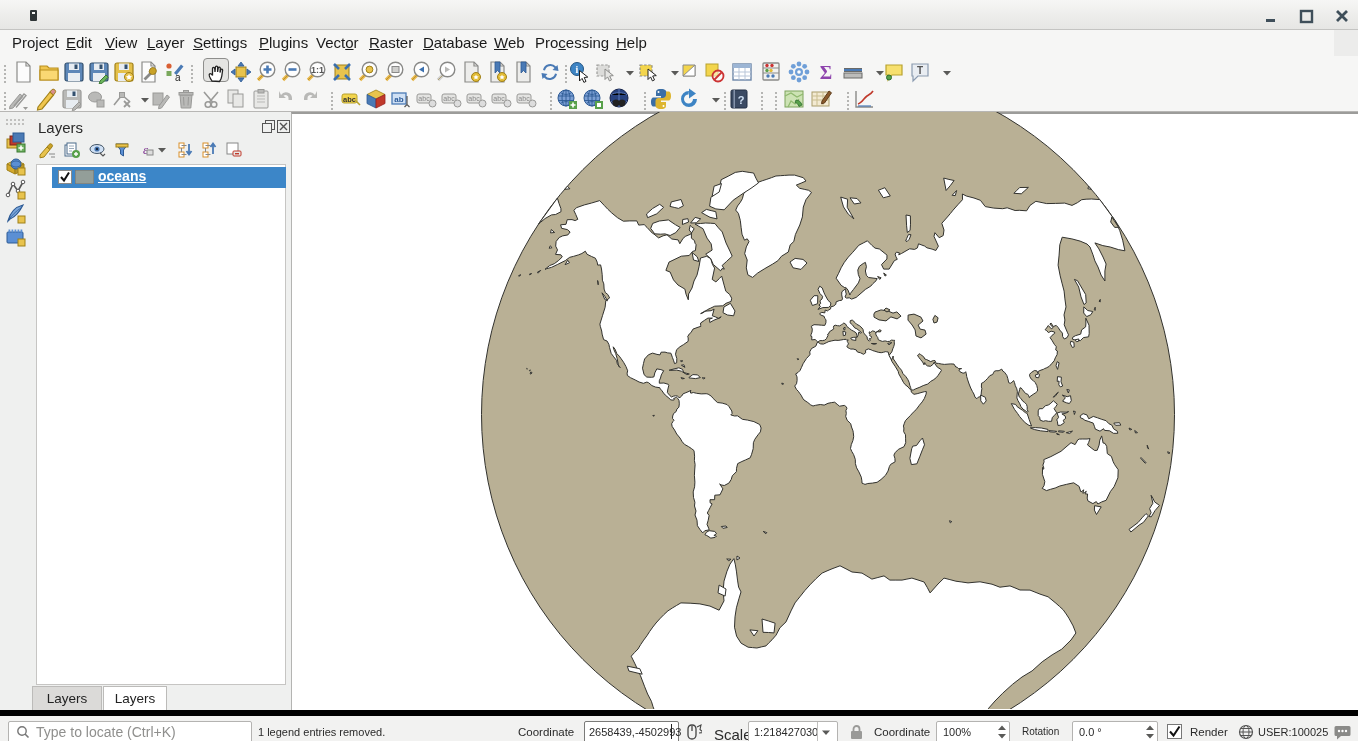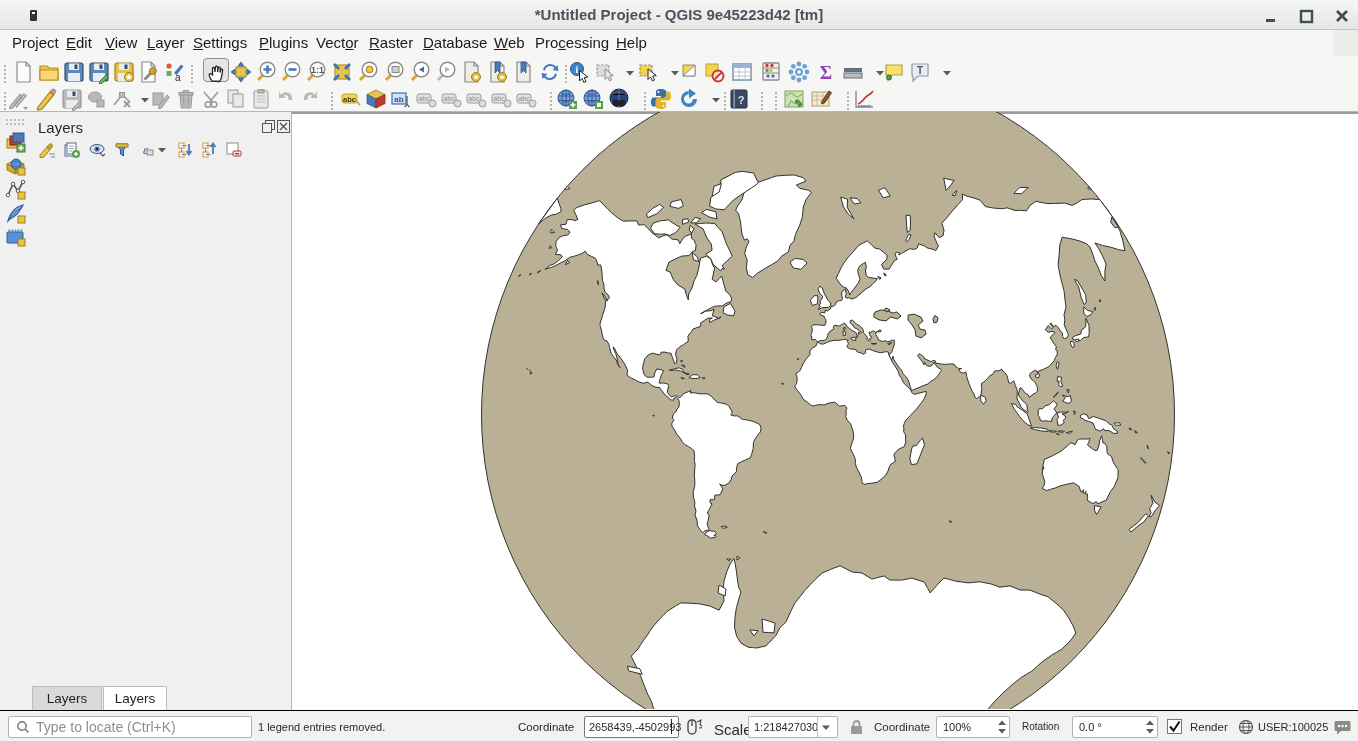--- a/index.html
+++ b/index.html
@@ -17,35 +17,34 @@
 .sep { position:absolute; width:5px; height:22px;
   background-image:radial-gradient(circle, #b5b5b3 1px, transparent 1.2px);
   background-size:4px 4px; }
 #dockstrip { position:absolute; left:0; top:112px; width:31px; height:598px; background:#eff0ef; }
 #lpanel { position:absolute; left:31px; top:112px; width:260px; height:598px; background:#eff0ef; }
 #lpanel-title { position:absolute; left:7px; top:7px; font-size:15px; color:#2b2b2b; }
 #ltree { position:absolute; left:5px; top:52px; width:250px; height:521px; background:#ffffff; border:1px solid #c6c5c3; }
 #lrow { position:absolute; left:15px; top:2px; width:234px; height:21px; background:#3c86c8; }
 #lrow-label { position:absolute; left:61px; top:3px; font-size:14px; font-weight:bold; color:#ffffff; text-decoration:underline; }
 .tab { position:absolute; top:574px; height:24px; font-size:13.5px; color:#222; text-align:center; line-height:23px; }
-#statusbar { position:absolute; left:0; top:710px; width:1358px; height:31px; background:#f2f2f1; border-top:1px solid #000000; font-size:13px; color:#2a2a2a; }
+#statusbar { position:absolute; left:0; top:710px; width:1358px; height:31px; background:#f2f2f1; border-top:6px solid #000000; font-size:13px; color:#2a2a2a; }
 .sbox { position:absolute; top:5px; height:22px; background:#fff; border:1px solid #b4b3b1; border-radius:2px; }
 .slabel { position:absolute; top:9px; }
 #canvas { position:absolute; left:291px; top:112px; width:1067px; height:598px; background:#fff; border-top:2px solid #9c9c9a; border-left:1px solid #b4b4b2; }
 #mapwrap { position:absolute; left:-1px; top:-2px; }
 svg { display:block; }
 </style>
 </head>
 <body>
 <div id="titlebar">
   <svg style="position:absolute;left:27px;top:9px" width="13" height="13" viewBox="0 0 13 13">
       <rect x="3" y="1" width="7" height="11" rx="1" fill="#2e3436"></rect>
       <rect x="5" y="3" width="3" height="2" fill="#f6f6f5"></rect>
     </svg>
-  <div id="title">*Untitled Project - QGIS 9e45223d42 [tm]</div>
   <svg class="winbtn" style="left:1262px" width="20" height="30">
       <rect x="4" y="19" width="9" height="3" fill="#3f4f5a"></rect>
     </svg>
   <svg class="winbtn" style="left:1297px" width="20" height="30">
       <rect x="4" y="11" width="11" height="11" fill="none" stroke="#3f4f5a" stroke-width="2.4"></rect>
     </svg>
   <svg class="winbtn" style="left:1333px" width="20" height="30">
       <path d="M4 11 L14 21 M14 11 L4 21" stroke="#3f4f5a" stroke-width="2.8"></path>
     </svg>
 </div>
@@ -531,20 +530,31 @@
       <rect x="2" y="2" width="5" height="5" fill="#fff" stroke="#d98f2b"></rect>
       <rect x="2" y="11" width="5" height="5" fill="#fff" stroke="#d98f2b"></rect>
       <path d="M4.5 7 v4 M4.5 4.5 h5 M4.5 13.5 h5" stroke="#888"></path>
       <path d="M12 13 v-10 M9.5 6 l2.5-3.5 L14.5 6" stroke="#4a7ab5" stroke-width="1.8" fill="none"></path>
     </svg>
 <svg style="position:absolute;left:194px;top:29px" width="18" height="18" viewBox="0 0 18 18">
       <rect x="2" y="2" width="11" height="11" fill="#fff" stroke="#888"></rect>
       <rect x="8" y="10" width="8" height="5" rx="1" fill="#e8e8e6" stroke="#c0392b"></rect>
       <rect x="10" y="12" width="4" height="1.4" fill="#c0392b"></rect>
     </svg>
+  <div id="ltree">
+    <div id="lrow"></div>
+    <svg style="position:absolute;left:20px;top:4px" width="16" height="16">
+        <rect x="1.5" y="1.5" width="13" height="13" fill="#fff" stroke="#8a8a88" stroke-width="1"></rect>
+        <path d="M4 8 L7 11.5 L12 3.5" stroke="#111" stroke-width="2" fill="none"></path>
+      </svg>
+    <svg style="position:absolute;left:38px;top:5px" width="19" height="14">
+        <rect x="0" y="0" width="19" height="14" fill="#939e99" stroke="#6e6e6c" stroke-width="1"></rect>
+      </svg>
+    <div id="lrow-label">oceans</div>
+  </div>
   <div class="tab" style="left:1px; width:70px; background:#dbdad8; border:1px solid #bcbbb9; border-bottom:none;">Layers</div>
   <div class="tab" style="left:72px; width:64px; background:#fff; border:1px solid #bcbbb9; border-bottom:none; height:25px;">Layers</div>
 </div>
 <div id="canvas">
     <div id="mapwrap">
       <svg width="1067" height="597" viewBox="0 0 1067 597">
         <circle cx="537" cy="302.5" r="346.5" fill="#b9b095" stroke="#32322e" stroke-width="1.0"></circle>
         <g fill="#ffffff" stroke="#32322e" stroke-width="1.0" stroke-linejoin="round">
           <path d="M308.7 88.6 L313.3 93.5 L316.9 97.3 L320.7 100.9 L326.5 105.7 L332.4 109.2 L338.8 108.9 L345.8 108.9 L347.7 113.1 L353.2 112.6 L356.0 115.4 L361.4 121.2 L363.0 122.1 L367.6 125.9 L372.1 123.8 L376.0 122.8 L380.8 127.0 L387.1 127.9 L388.8 131.7 L392.1 126.3 L394.7 124.2 L399.8 122.1 L403.2 116.7 L400.5 114.7 L399.2 113.4 L398.2 118.0 L400.4 120.8 L400.4 126.2 L403.5 128.6 L404.0 131.2 L405.1 132.7 L404.4 138.6 L401.6 139.4 L398.2 143.5 L390.3 144.2 L378.0 150.1 L374.9 158.4 L379.1 160.0 L382.5 167.9 L387.0 173.0 L393.9 177.1 L395.0 182.1 L397.3 187.8 L397.6 182.0 L401.0 176.0 L403.0 169.0 L406.0 163.1 L408.0 154.8 L409.5 146.0 L415.7 144.3 L419.8 146.7 L421.4 152.3 L423.6 156.1 L421.2 167.4 L424.9 169.9 L428.4 166.5 L430.7 164.1 L433.1 173.1 L434.8 179.2 L438.5 182.3 L440.7 186.2 L440.1 189.4 L435.0 191.3 L431.8 193.8 L423.7 194.2 L419.7 196.1 L416.7 197.5 L411.5 201.1 L409.6 201.6 L413.7 199.2 L420.1 198.7 L423.1 197.1 L421.3 203.8 L424.4 204.9 L427.7 206.4 L430.2 204.7 L429.1 205.7 L422.9 208.2 L418.8 210.5 L418.5 207.2 L421.4 206.1 L416.9 206.1 L413.7 208.2 L409.6 211.0 L409.7 213.5 L409.9 214.3 L406.0 215.6 L402.0 217.1 L399.9 220.7 L398.4 221.8 L396.6 224.8 L397.2 225.8 L397.2 229.3 L392.4 232.7 L388.9 234.8 L385.6 237.7 L384.5 242.2 L385.8 246.6 L385.7 250.8 L383.5 251.6 L382.7 248.8 L381.4 245.4 L379.9 241.2 L376.7 240.9 L374.0 240.1 L370.1 240.2 L369.0 242.9 L366.0 242.4 L361.5 241.1 L357.4 242.8 L353.6 247.0 L352.5 251.4 L351.5 256.2 L353.1 262.7 L355.8 265.1 L360.6 265.3 L362.9 264.9 L363.8 260.9 L365.8 256.9 L369.9 257.6 L372.7 258.7 L370.3 262.9 L369.5 266.0 L368.3 268.7 L368.3 271.2 L372.9 271.0 L377.3 272.3 L377.8 273.3 L376.7 278.0 L376.4 280.6 L379.1 283.8 L380.4 285.0 L382.4 284.2 L384.3 283.8 L386.3 284.0 L388.1 285.6 L389.1 285.4 L390.7 284.0 L392.1 281.8 L394.1 281.0 L398.0 279.4 L399.9 278.3 L399.3 280.0 L399.8 281.2 L402.3 280.5 L405.6 281.3 L410.3 281.9 L415.2 281.7 L417.1 282.1 L420.3 284.2 L422.1 286.4 L426.4 290.5 L431.2 291.1 L436.0 292.5 L437.9 294.4 L440.8 299.0 L441.1 301.5 L439.8 302.9 L443.6 304.0 L446.5 303.8 L451.4 307.3 L456.6 308.1 L462.9 309.6 L468.7 312.5 L470.1 316.0 L469.4 319.9 L467.0 322.8 L463.8 327.3 L462.4 330.7 L462.2 336.7 L460.6 342.3 L459.2 345.8 L454.6 347.9 L450.9 349.5 L446.7 351.6 L445.5 356.3 L445.4 359.7 L441.3 363.8 L440.2 367.5 L437.9 371.1 L433.3 373.5 L429.9 372.9 L428.7 371.8 L431.2 375.8 L431.9 376.9 L429.0 382.8 L423.8 383.2 L423.6 387.7 L419.0 387.7 L419.1 390.8 L421.1 391.9 L419.3 395.3 L417.7 398.4 L416.3 401.0 L418.1 403.5 L417.2 408.3 L416.0 412.4 L417.7 416.2 L418.1 417.9 L413.8 418.7 L411.7 420.9 L409.1 417.7 L406.4 413.7 L406.0 408.2 L404.0 403.0 L405.0 399.0 L403.5 394.0 L403.9 390.3 L402.5 385.4 L402.2 379.9 L403.6 374.8 L403.9 370.2 L403.4 363.5 L403.7 358.0 L404.1 352.6 L403.4 348.4 L403.6 344.2 L403.0 338.6 L400.5 336.6 L397.5 334.6 L393.5 332.4 L391.1 329.6 L389.0 326.0 L385.7 322.0 L383.6 318.1 L381.2 314.5 L380.6 311.8 L382.1 309.3 L383.0 308.3 L381.5 306.4 L381.7 304.0 L382.6 301.5 L385.1 299.6 L385.9 297.1 L387.9 295.2 L388.3 291.8 L388.0 288.5 L386.7 286.3 L385.3 285.0 L384.3 286.0 L382.7 286.3 L383.2 287.9 L382.3 288.1 L379.8 287.9 L377.9 286.1 L374.2 283.0 L372.5 281.0 L371.1 278.9 L369.3 276.9 L368.8 275.7 L364.6 275.1 L360.9 273.6 L357.6 270.7 L355.8 270.1 L352.4 271.3 L348.1 270.0 L344.1 267.9 L339.5 265.7 L336.4 263.5 L336.1 261.2 L336.7 258.8 L334.9 254.4 L332.6 250.3 L330.2 246.8 L328.3 244.2 L325.8 241.6 L324.1 237.3 L322.2 234.8 L322.9 237.7 L324.7 241.6 L326.2 246.7 L327.3 252.4 L327.9 254.2 L329.2 255.6 L328.2 254.5 L326.3 251.7 L325.6 248.5 L322.7 244.8 L320.2 241.4 L318.5 235.4 L317.9 232.4 L316.1 229.1 L312.6 227.6 L311.1 222.1 L310.7 219.0 L309.3 214.3 L308.9 212.1 L311.6 203.3 L314.1 195.3 L314.8 188.9 L318.6 185.9 L316.8 182.5 L314.3 180.5 L313.1 177.1 L312.8 171.9 L311.4 168.2 L311.2 162.7 L310.5 157.0 L309.6 152.9 L306.7 153.1 L306.2 150.2 L304.4 146.2 L300.6 144.5 L296.1 142.3 L294.3 139.2 L290.9 141.5 L287.4 142.9 L282.4 144.4 L278.7 145.3 L274.3 148.6 L266.7 152.4 L260.6 155.3 L255.6 156.7 L254.0 157.3 L258.6 153.6 L263.3 151.7 L267.7 148.4 L271.3 144.9 L269.9 142.8 L264.5 142.4 L266.5 137.9 L264.7 134.2 L265.1 129.5 L268.2 125.5 L271.6 123.9 L276.9 122.9 L279.1 120.0 L276.4 117.6 L270.6 116.3 L269.6 112.8 L275.0 112.3 L276.2 107.7 L281.0 107.6 L284.1 108.6 L286.8 107.3 L284.8 102.6 L282.8 98.3 L285.7 95.6 L293.4 92.9 L300.3 91.1 L308.7 88.6 Z"></path>
           <path d="M526.9 230.1 L525.4 228.8 L524.3 227.5 L520.7 227.9 L520.9 224.6 L519.8 224.2 L520.1 222.4 L521.0 220.1 L521.3 217.1 L520.3 214.3 L523.0 212.7 L527.1 212.9 L530.7 213.2 L533.8 213.4 L534.9 210.8 L535.0 207.7 L533.8 206.5 L533.1 204.3 L529.4 202.9 L528.7 201.6 L530.8 200.4 L533.8 200.9 L534.2 198.1 L536.6 198.9 L537.4 198.2 L539.6 196.9 L539.8 194.8 L542.6 194.1 L544.8 192.3 L545.1 189.9 L548.2 188.6 L550.7 188.3 L551.5 186.9 L550.7 182.9 L550.8 179.8 L552.9 178.1 L554.7 176.7 L554.7 180.1 L555.3 182.0 L554.0 185.0 L555.5 186.1 L558.3 185.8 L560.6 187.1 L565.2 185.4 L566.8 184.0 L574.4 177.4 L579.8 174.1 L581.9 171.6 L585.0 168.8 L586.2 166.6 L577.6 165.5 L575.4 163.4 L574.4 159.0 L575.4 154.7 L574.4 150.4 L572.2 151.5 L568.4 154.3 L566.8 158.0 L567.3 162.4 L569.0 166.7 L567.4 170.9 L562.5 177.4 L559.2 181.7 L558.9 183.0 L557.0 178.1 L554.7 175.3 L553.9 175.8 L550.1 173.3 L545.1 166.2 L547.6 161.3 L550.1 155.8 L553.3 150.4 L557.3 145.1 L561.4 140.7 L567.9 133.2 L572.2 131.0 L576.4 128.8 L580.8 133.3 L584.0 136.1 L588.4 137.0 L596.0 143.1 L595.9 147.0 L590.5 152.6 L592.7 157.1 L598.1 157.1 L603.4 148.6 L606.3 147.3 L605.0 144.9 L604.1 142.1 L605.5 140.1 L608.5 140.9 L607.7 142.8 L610.5 141.5 L616.0 138.3 L618.7 136.8 L623.6 137.4 L626.4 135.9 L627.5 131.8 L633.7 134.1 L635.9 135.8 L641.1 137.1 L644.8 138.5 L647.4 134.2 L643.0 124.4 L643.9 120.7 L648.2 125.7 L652.2 123.6 L653.0 118.0 L650.8 111.3 L656.4 105.0 L659.3 101.6 L662.1 98.1 L666.8 92.8 L671.5 87.7 L671.4 82.0 L675.3 84.0 L683.0 86.0 L689.4 88.3 L694.3 94.6 L702.8 96.1 L711.7 96.7 L716.2 95.8 L724.1 98.5 L728.3 98.3 L735.6 98.8 L739.0 93.4 L744.9 89.3 L755.7 91.6 L764.6 91.4 L773.7 91.1 L781.0 93.4 L786.4 90.7 L790.7 87.7 L795.1 87.2 L800.6 87.0 L808.8 87.6 L824.1 108.5 L828.8 118.7 L831.7 128.2 L833.9 138.8 L827.4 137.6 L819.2 135.0 L811.8 133.6 L803.9 130.9 L807.9 136.9 L812.0 145.0 L815.1 152.0 L813.9 158.9 L813.9 169.0 L810.1 163.1 L807.0 155.0 L803.9 148.9 L802.0 142.9 L799.0 135.0 L796.0 132.0 L789.1 129.1 L780.9 126.9 L771.2 125.2 L768.8 132.8 L768.1 143.1 L767.1 153.2 L769.2 163.9 L771.0 171.1 L773.1 179.1 L773.9 186.9 L775.0 194.9 L773.0 202.9 L773.9 208.0 L773.2 212.8 L776.3 220.2 L777.5 222.8 L776.2 225.5 L773.3 227.0 L771.6 224.5 L771.4 221.1 L768.8 218.1 L767.2 215.5 L765.2 213.4 L762.3 214.5 L760.1 211.1 L758.8 212.0 L762.1 215.6 L760.3 216.8 L757.3 213.5 L755.6 216.0 L754.1 217.7 L755.7 218.6 L757.4 220.6 L760.1 219.2 L763.6 220.0 L763.7 221.3 L761.1 223.3 L759.1 225.7 L760.9 228.2 L763.3 232.3 L765.3 234.7 L764.7 237.9 L766.4 239.0 L766.1 242.6 L764.3 245.8 L763.2 248.8 L760.7 251.6 L758.2 254.4 L755.2 256.0 L753.7 256.5 L752.3 257.4 L750.0 258.1 L747.3 259.3 L747.0 261.5 L745.9 258.9 L743.4 258.5 L740.7 260.3 L739.8 260.9 L738.6 262.5 L738.8 264.6 L740.4 267.3 L742.5 268.8 L744.2 270.5 L745.8 273.6 L746.5 276.7 L746.5 279.1 L744.3 281.0 L742.1 282.4 L738.7 284.8 L738.4 285.6 L737.7 283.8 L736.7 282.2 L734.7 281.6 L731.6 277.8 L730.2 276.0 L729.0 275.8 L728.6 277.8 L727.4 281.9 L728.2 284.9 L729.8 286.3 L731.8 289.2 L733.6 290.4 L735.5 292.4 L736.2 294.7 L736.2 297.7 L737.2 299.6 L736.4 300.0 L735.3 299.4 L732.0 297.1 L730.0 294.7 L728.8 291.8 L726.9 288.5 L725.9 285.9 L726.1 282.9 L726.4 279.8 L725.8 276.8 L724.3 273.7 L723.5 270.6 L722.7 268.6 L720.9 270.3 L719.3 271.3 L717.7 270.7 L716.8 266.5 L715.8 263.4 L713.5 260.2 L711.9 259.2 L710.7 257.1 L708.9 258.2 L707.1 258.8 L705.2 258.7 L703.3 259.3 L702.5 260.8 L701.7 262.5 L698.9 263.6 L696.3 266.7 L694.2 268.8 L692.2 270.5 L690.5 271.3 L690.4 275.0 L690.9 276.6 L690.3 280.0 L690.2 282.4 L689.5 284.6 L687.2 285.2 L685.9 286.7 L684.0 285.2 L682.9 282.0 L681.4 279.4 L679.7 276.0 L678.1 272.0 L676.7 267.9 L675.7 264.5 L675.3 261.8 L674.7 259.7 L673.9 260.8 L672.0 261.2 L669.0 259.8 L667.9 258.1 L669.7 256.8 L670.6 256.6 L667.4 256.6 L666.1 255.2 L664.8 255.0 L663.0 252.1 L659.8 251.9 L656.0 252.2 L653.4 252.4 L650.3 252.0 L647.4 251.4 L645.1 251.3 L643.9 248.5 L642.4 248.5 L639.7 249.6 L635.7 247.6 L633.8 247.0 L632.7 244.8 L629.6 242.5 L628.2 241.7 L627.8 242.6 L626.5 243.4 L628.0 245.6 L629.7 247.7 L631.6 250.0 L632.9 252.5 L632.9 252.9 L633.7 250.6 L634.4 252.2 L636.4 253.9 L639.5 254.3 L642.3 252.1 L643.3 250.0 L643.8 251.7 L646.4 255.2 L649.8 257.3 L650.4 258.5 L648.7 261.0 L647.0 263.5 L645.6 265.3 L642.8 267.6 L639.7 269.4 L636.8 272.0 L632.2 273.6 L628.9 275.2 L624.7 276.8 L622.3 278.0 L620.2 278.0 L619.7 275.7 L618.8 273.3 L618.1 270.3 L616.7 267.3 L614.6 264.3 L612.0 261.7 L610.5 258.2 L607.9 255.2 L605.8 252.1 L603.8 249.0 L602.3 246.9 L602.1 244.0 L601.5 246.3 L600.7 247.6 L599.2 245.7 L598.0 243.4 L600.8 239.9 L601.4 238.0 L602.0 236.2 L602.8 234.3 L603.4 232.1 L603.2 229.8 L603.6 228.3 L602.3 228.3 L600.5 228.1 L598.7 229.3 L596.5 229.5 L594.1 228.9 L593.1 229.1 L591.3 229.4 L588.9 228.5 L587.2 227.6 L586.8 225.6 L586.0 224.5 L585.0 222.9 L584.7 220.9 L585.7 219.7 L589.4 219.9 L590.2 218.5 L588.7 217.8 L584.7 220.7 L583.9 219.5 L581.5 218.9 L580.2 219.8 L579.7 220.5 L578.4 219.8 L578.1 221.0 L579.0 222.6 L578.6 223.5 L580.9 225.0 L580.2 225.7 L579.6 226.8 L578.3 226.6 L579.3 228.2 L578.4 229.1 L577.1 228.2 L576.0 226.0 L576.3 224.9 L575.0 223.8 L573.4 221.7 L572.4 220.2 L572.1 217.6 L571.0 216.0 L568.5 213.7 L565.7 212.3 L564.2 210.7 L561.6 208.3 L561.1 208.1 L559.3 208.6 L559.0 210.7 L561.4 212.8 L563.7 215.9 L565.9 216.8 L570.6 220.6 L569.6 221.1 L567.7 220.2 L567.1 223.4 L565.7 225.6 L566.0 223.8 L565.2 220.9 L562.8 219.3 L560.6 218.2 L558.3 216.4 L555.9 214.5 L554.6 212.0 L552.8 211.0 L551.4 212.2 L550.5 212.7 L548.7 213.9 L546.5 213.7 L544.2 213.2 L542.8 213.9 L542.4 215.5 L542.8 216.9 L541.0 218.1 L538.5 219.7 L537.4 222.2 L536.5 222.4 L537.0 223.7 L536.1 225.1 L535.5 226.7 L533.7 228.2 L531.5 228.6 L528.9 228.6 L526.9 230.1 Z"></path>

